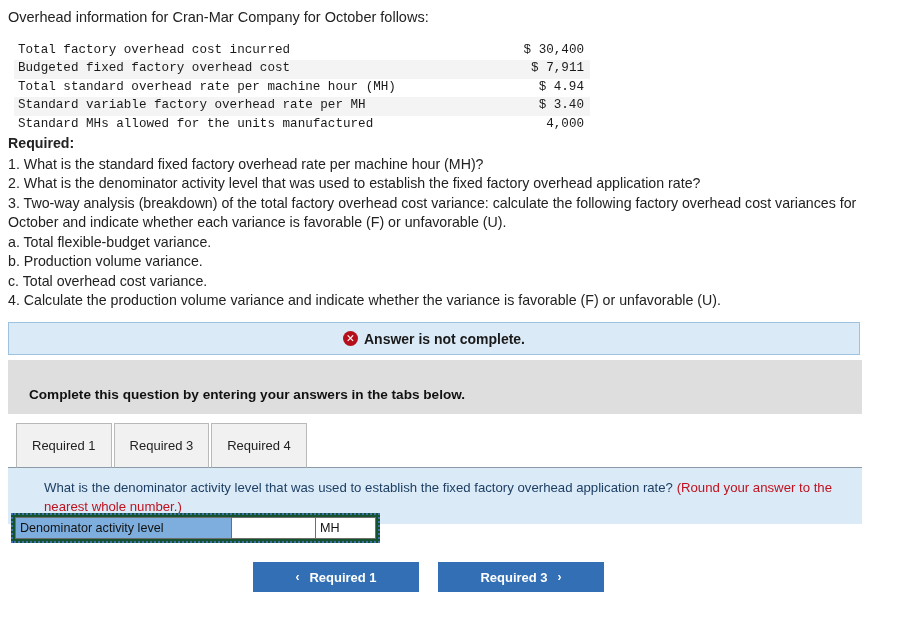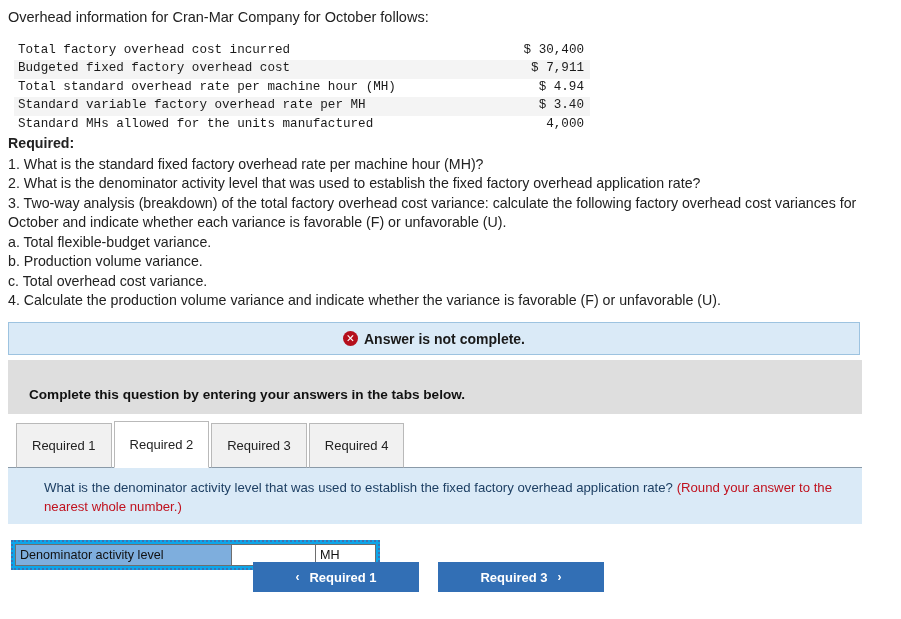--- a/index.html
+++ b/index.html
@@ -187,25 +187,25 @@
     font-size: 13.2px;
     line-height: 19px;
     color: #1d3f63;
   }
   .qpanel .hint { color: #c0121f; }
 
   
   .ans-wrap {
     position: absolute;
     left: 11px;
-    top: 540px;
+    top: 513px;
     padding: 2px;
     border: 2px dotted #3f72b0;
     box-sizing: border-box;
-    background: #0ea5e9;
+    background: #14532d;
   }
   .ans-table {
     border-collapse: collapse;
     font-size: 12.6px;
   }
   .ans-table td {
     border: 1px solid #6e6e6e;
     height: 21px;
     box-sizing: border-box;
     padding: 0 4px;
@@ -313,23 +313,20 @@
 
 <div class="grey-bar">
   <span>Complete this question by entering your answers in the tabs below.</span>
 </div>
 
 <div class="tabstrip">
   <div class="tab-underline"></div>
   <div class="tabs">
     <div class="tab">
       <span>Required 1</span>
-    </div>
-    <div class="tab active">
-      <span>Required 2</span>
     </div>
     <div class="tab">
       <span>Required 3</span>
     </div>
     <div class="tab">
       <span>Required 4</span>
     </div>
   </div>
 </div>
 

